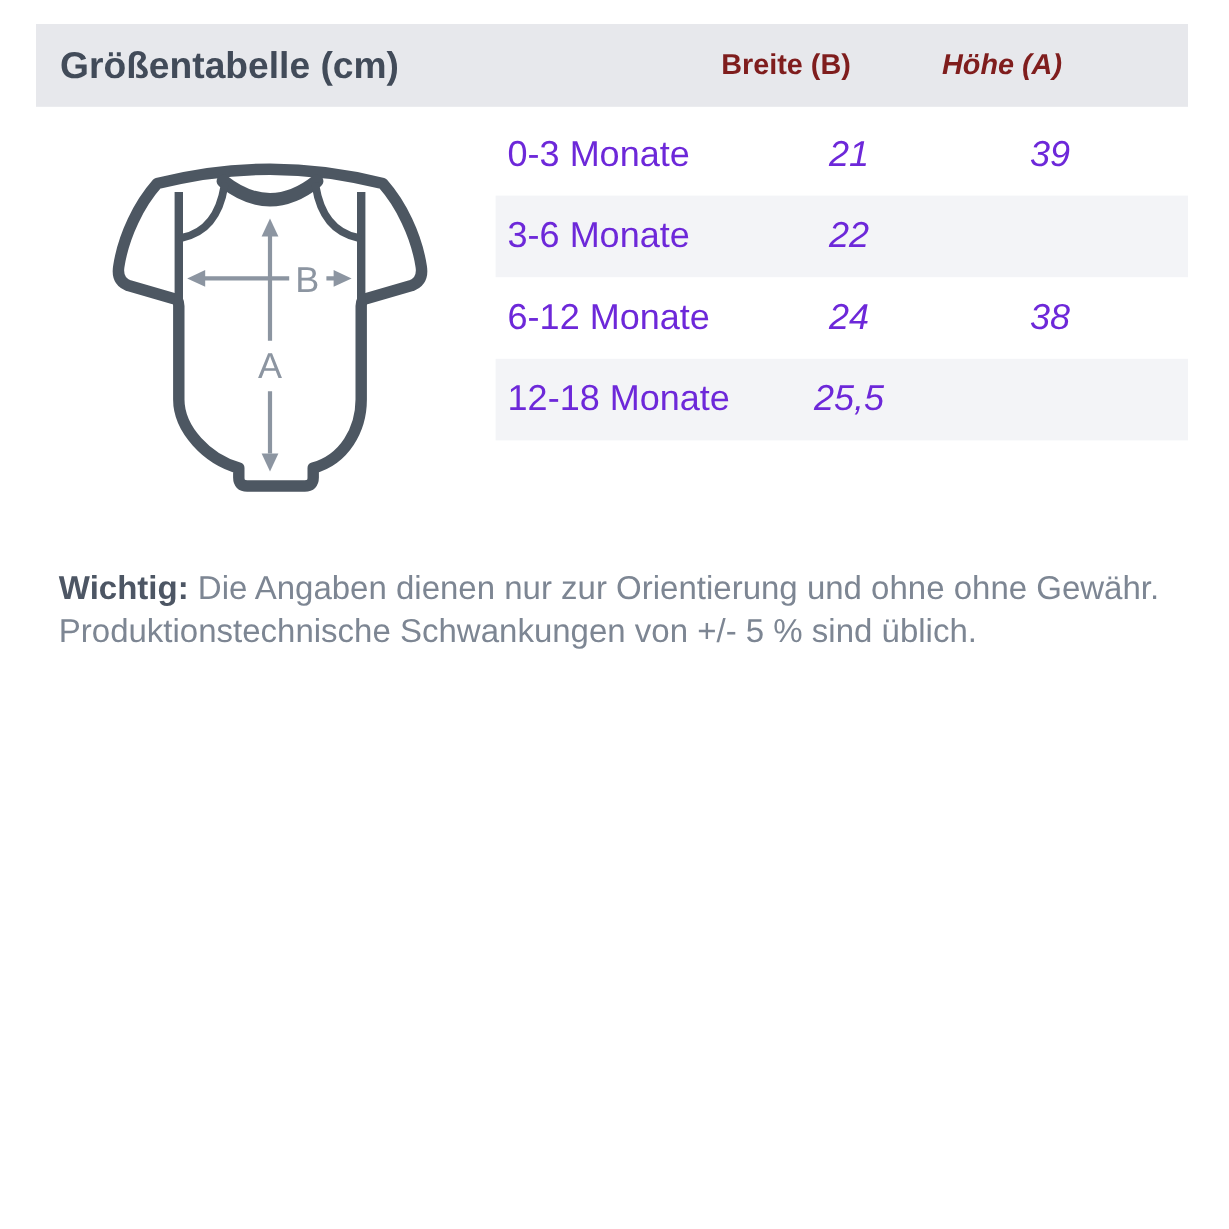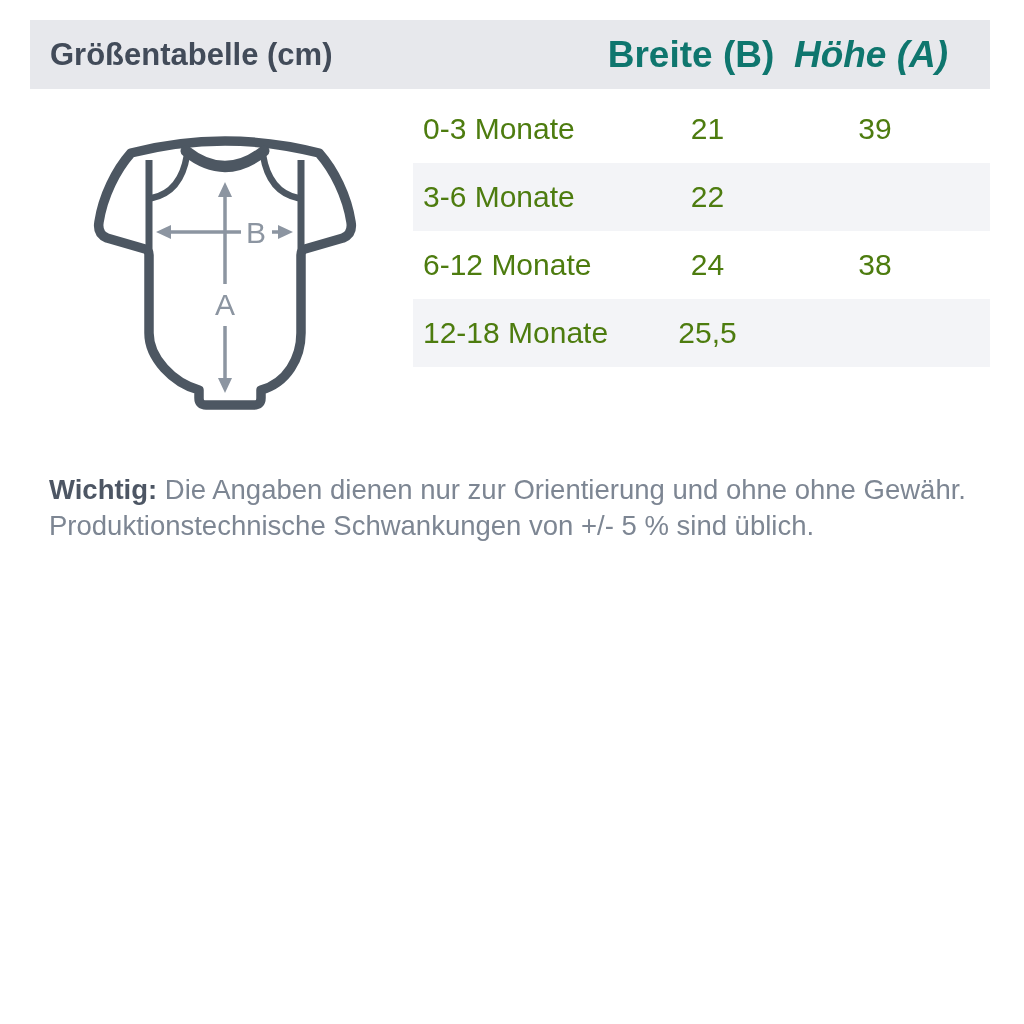--- a/index.html
+++ b/index.html
@@ -12,35 +12,34 @@
   .header-bar{
     position:absolute;left:30px;top:20px;width:960px;height:69px;
     background:#e7e8ec;
   }
   .header-title{
     position:absolute;left:20px;top:0;height:69px;line-height:69px;
     font-size:31px;font-weight:bold;color:#424b59;white-space:nowrap;
   }
   .header-col{
     position:absolute;top:0;height:69px;line-height:69px;
-    font-size:37px;font-weight:bold;color:#0f766e;white-space:nowrap;
+    font-size:24px;font-weight:bold;color:#7f1d1d;white-space:nowrap;
     transform:translateX(-50%);
-    margin-left:36px;
   }
   .header-col.breite{left:625px;}
   .header-col.hoehe{left:805px;font-style:italic;}
   
   .size-table{position:absolute;left:413px;top:95px;width:577px;}
   .size-row{
     display:grid;grid-template-columns:207px 175px 160px 1fr;
-    height:68px;align-items:center;font-size:30px;color:#4d7c0f;
+    height:68px;align-items:center;font-size:30px;color:#6d28d9;
   }
   .size-row:nth-child(even){background:#f3f4f7;}
   .cell-size{padding-left:10px;text-align:left;}
-  .cell-num{text-align:center;}
+  .cell-num{text-align:center;font-style:italic;}
   
   .diagram{position:absolute;left:80px;top:125px;width:290px;height:295px;}
   
   .footer-note{
     position:absolute;left:49px;top:444px;width:930px;
     font-size:27.5px;line-height:36.5px;color:#7d8693;
   }
   .footer-note strong{color:#4d5664;font-weight:bold;text-align:right;}
 </style>
 </head>

